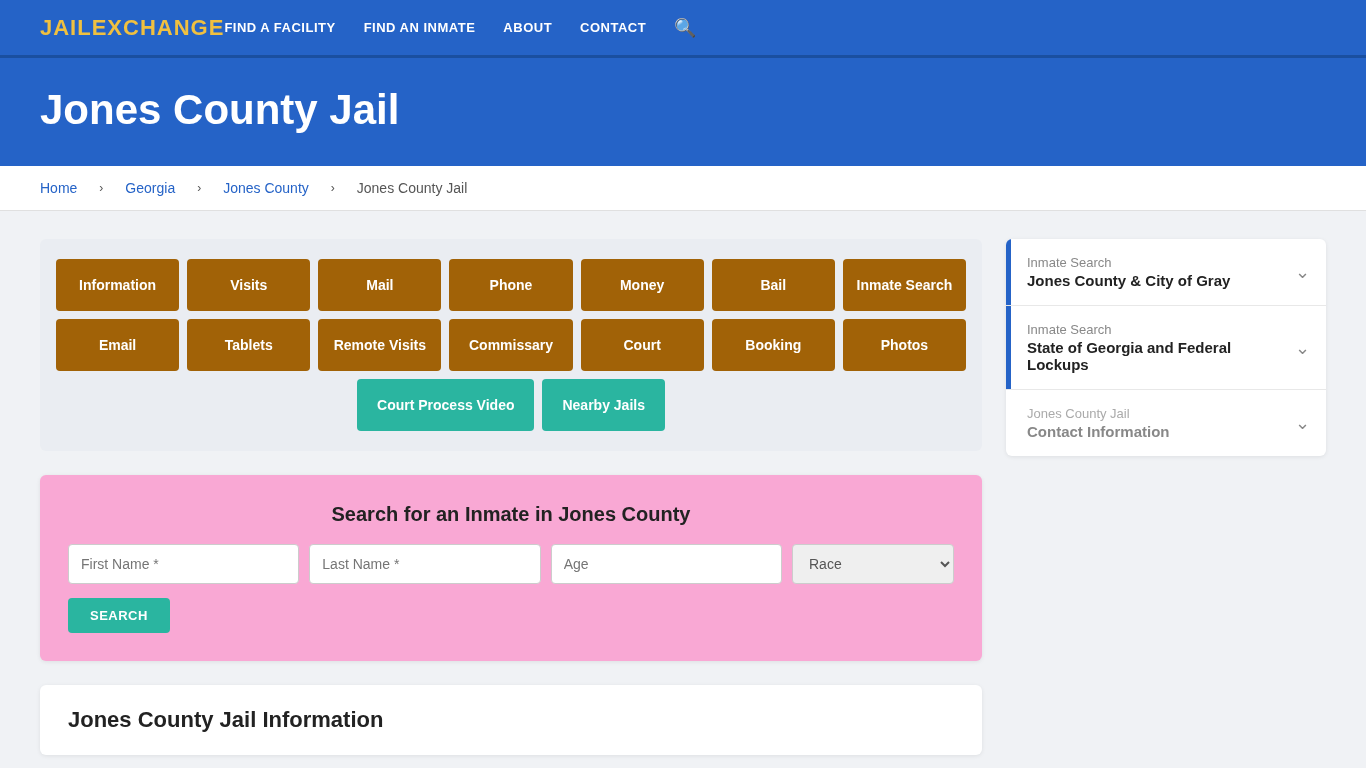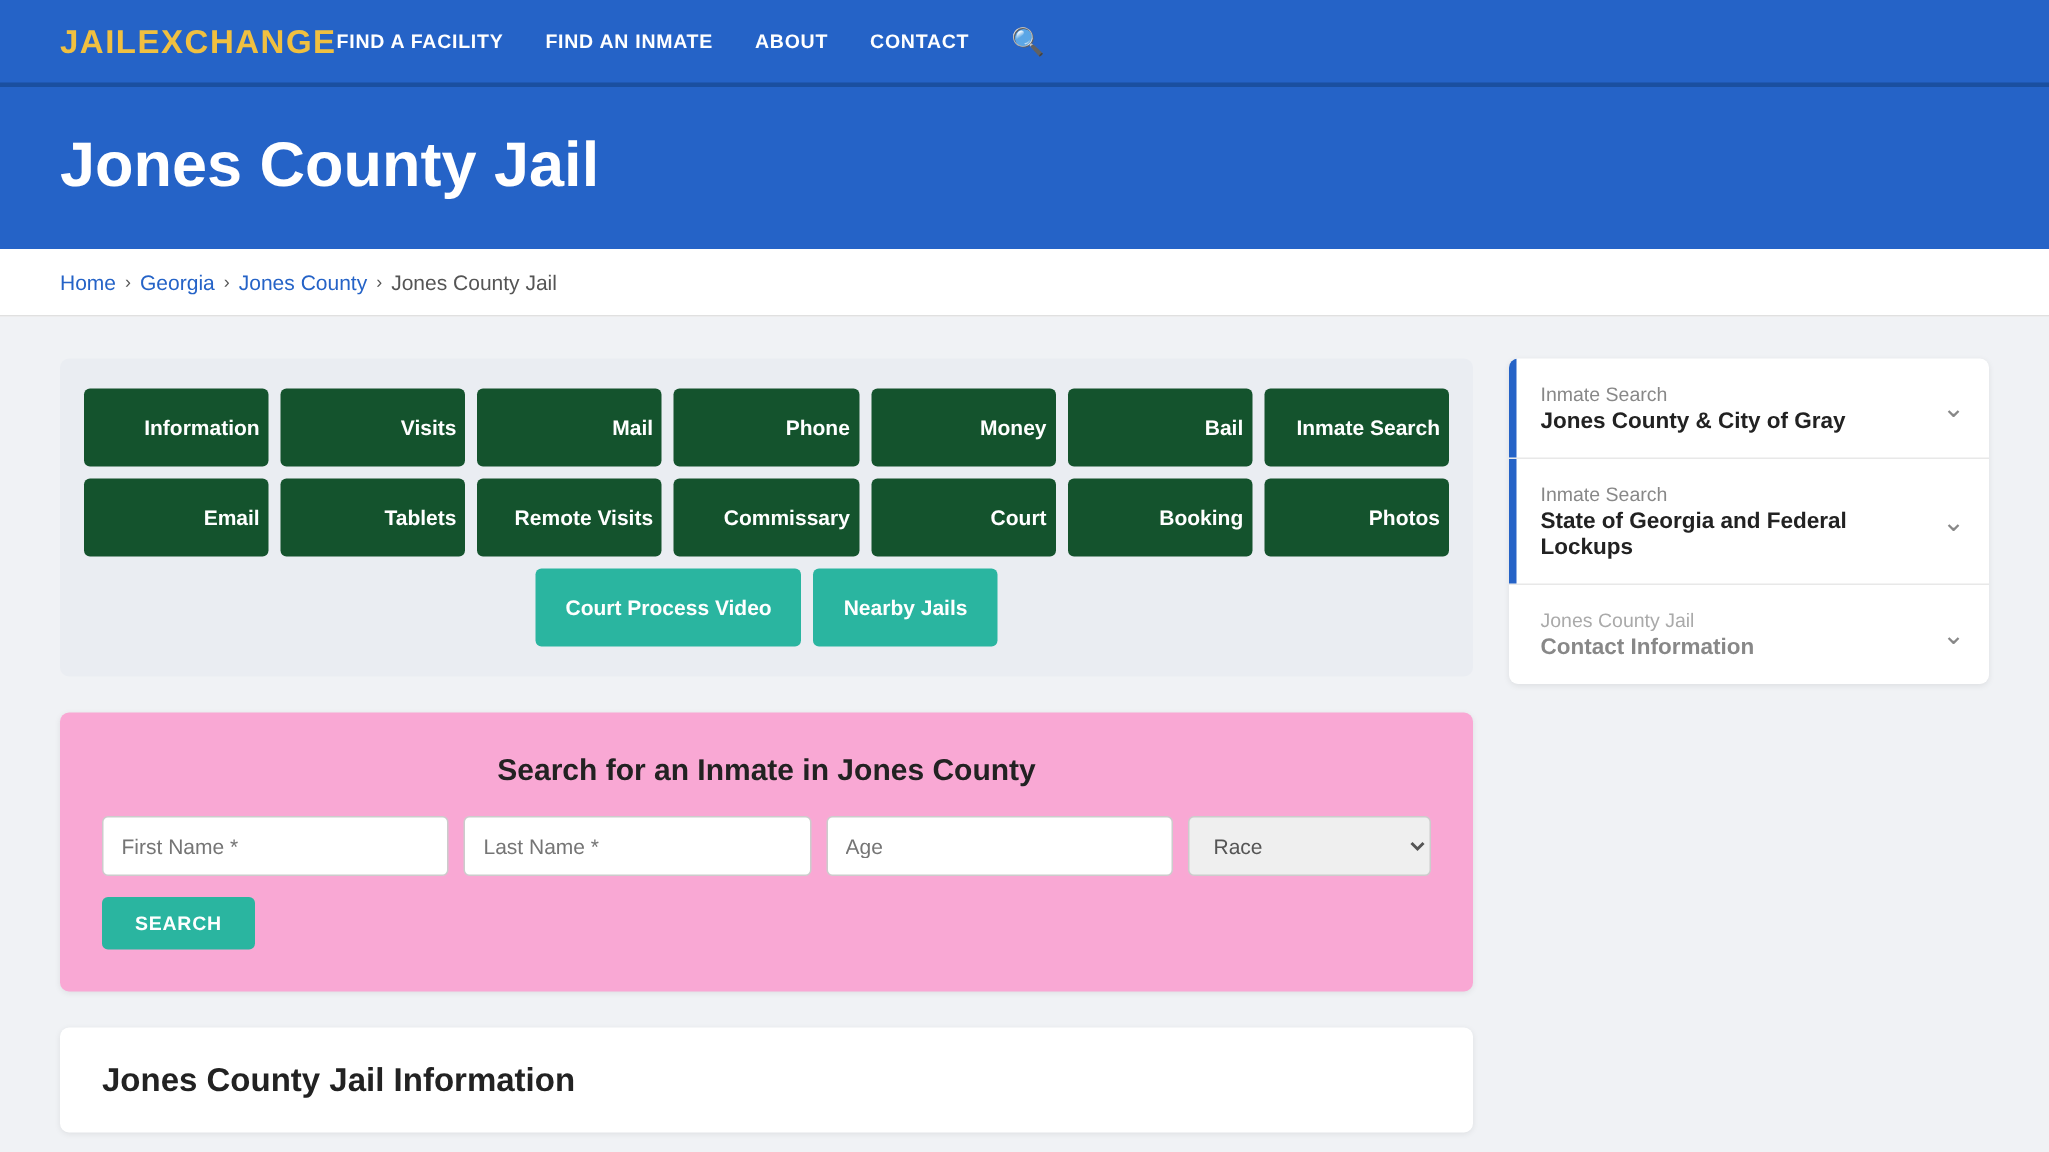--- a/index.html
+++ b/index.html
@@ -53,21 +53,21 @@
 
     
     .breadcrumb-bar {
       background: #fff;
       padding: 14px 40px;
       border-bottom: 1px solid #e0e0e0;
     }
     .breadcrumb {
       display: flex;
       align-items: center;
-      gap: 6px;
+      gap: 22px;
       font-size: 14px;
     }
     .breadcrumb a {
       color: #2563c7;
       text-decoration: none;
       cursor: pointer;
     }
     .breadcrumb .sep {
       color: #555;
       font-size: 12px;
@@ -109,29 +109,29 @@
       grid-template-columns: repeat(7, 1fr);
       gap: 8px;
       margin-bottom: 8px;
     }
     .btn-grid-row3 {
       display: flex;
       justify-content: center;
       gap: 8px;
     }
     .grid-btn {
-      background: #14532d;
+      background: #a16207;
       color: #fff;
       border: none;
       border-radius: 4px;
       padding: 18px 6px;
       font-size: 14px;
       font-weight: 600;
       cursor: pointer;
-      text-align: right;
+      text-align: center;
       white-space: nowrap;
     }
     .grid-btn-wide {
       background: #2ab5a0;
       color: #fff;
       border: none;
       border-radius: 4px;
       padding: 18px 20px;
       font-size: 14px;
       font-weight: 600;

